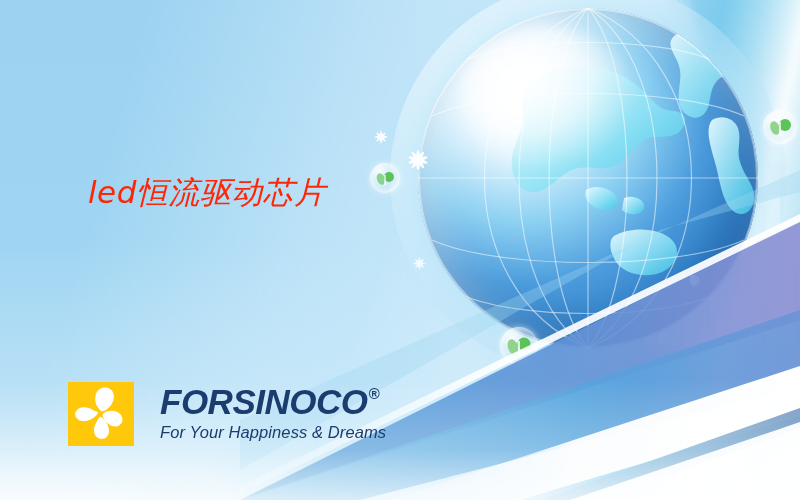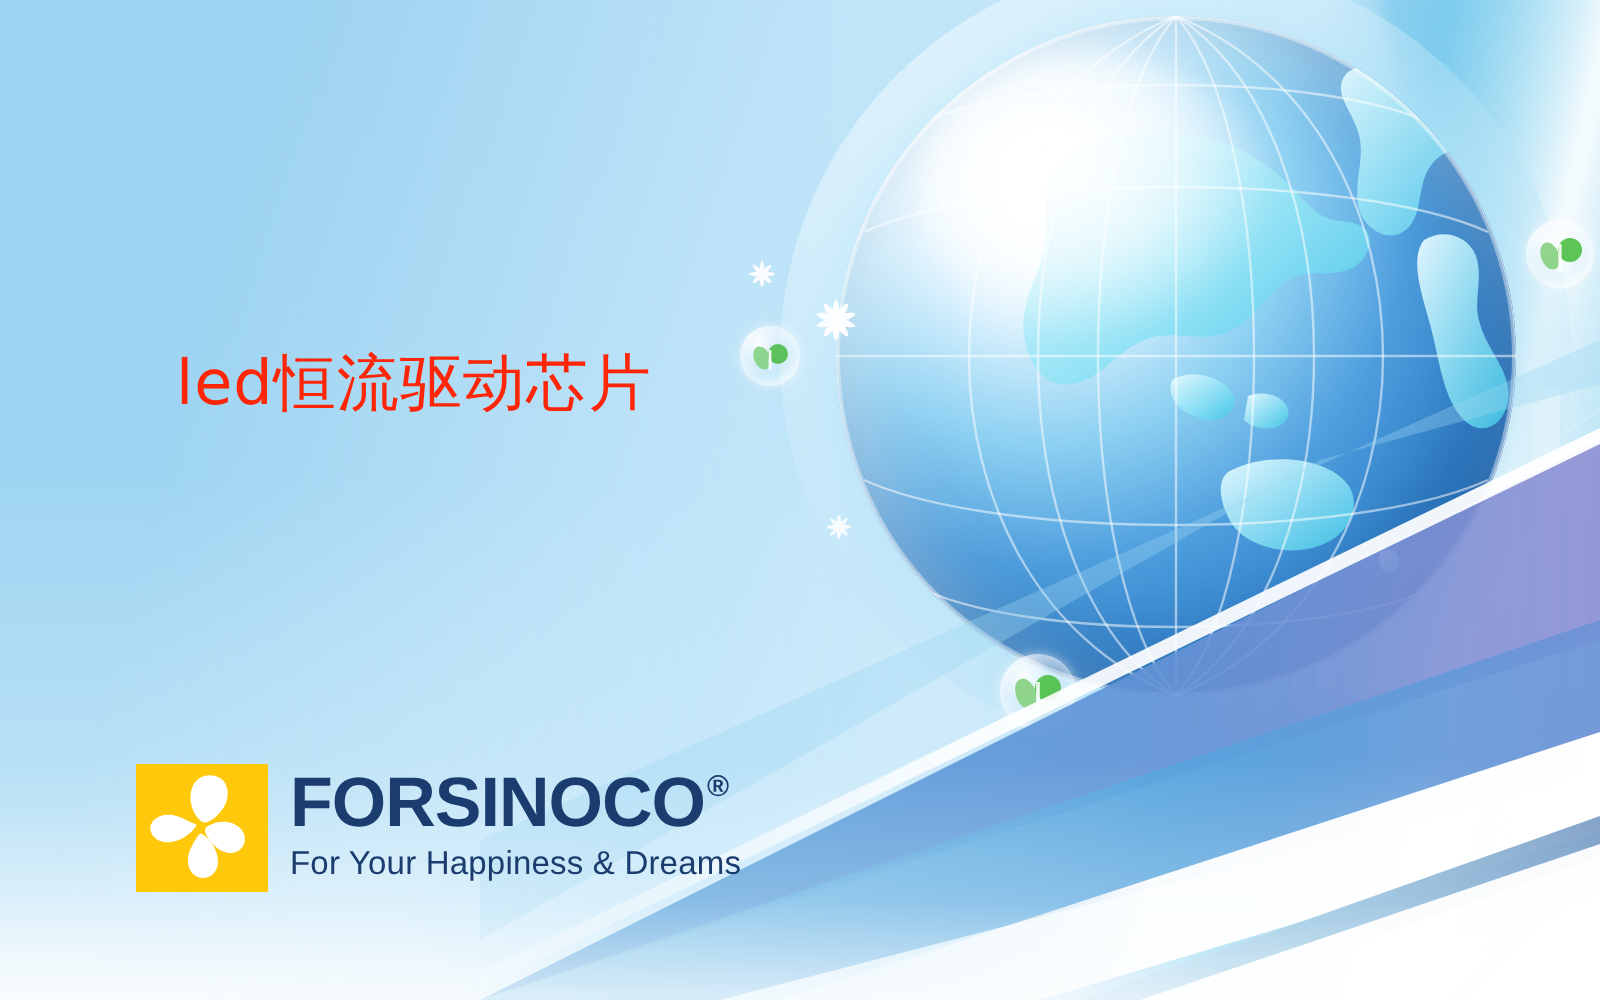--- a/index.html
+++ b/index.html
@@ -10,20 +10,21 @@
   body {
     font-family: "Liberation Sans", sans-serif;
   }
 
   #banner {
     position: relative;
     width: 800px;
     height: 500px;
     overflow: hidden;
     background: #9ED6F2;
+    font-style: italic;
   }
 
   
   .bg-base {
     position: absolute;
     inset: 0;
     background: linear-gradient(160deg, #A4D8F4 0%, #9ED3F0 38%, #A8DAF3 62%, #CDE9F8 86%, #E9F5FC 100%);
   }
   .bg-left-wash {
     position: absolute;
@@ -183,21 +184,21 @@
     display: flex;
     align-items: flex-start;
   }
   .logo-mark {
     width: 66px; height: 64px;
     background: #FFC80A;
     flex: none;
     position: relative;
   }
   .logo-mark svg { position: absolute; inset: 0; width: 100%; height: 100%; }
-  .logo-text { margin-left: 11px; padding-top: 2px; }
+  .logo-text { margin-left: 26px; padding-top: 2px; }
   .logo-wordmark {
     display: flex;
     align-items: flex-start;
     color: #1B3C6E;
     font-weight: bold;
     font-family: "Liberation Sans", sans-serif;
   }
   .logo-name {
     font-size: 35px;
     line-height: 36px;

